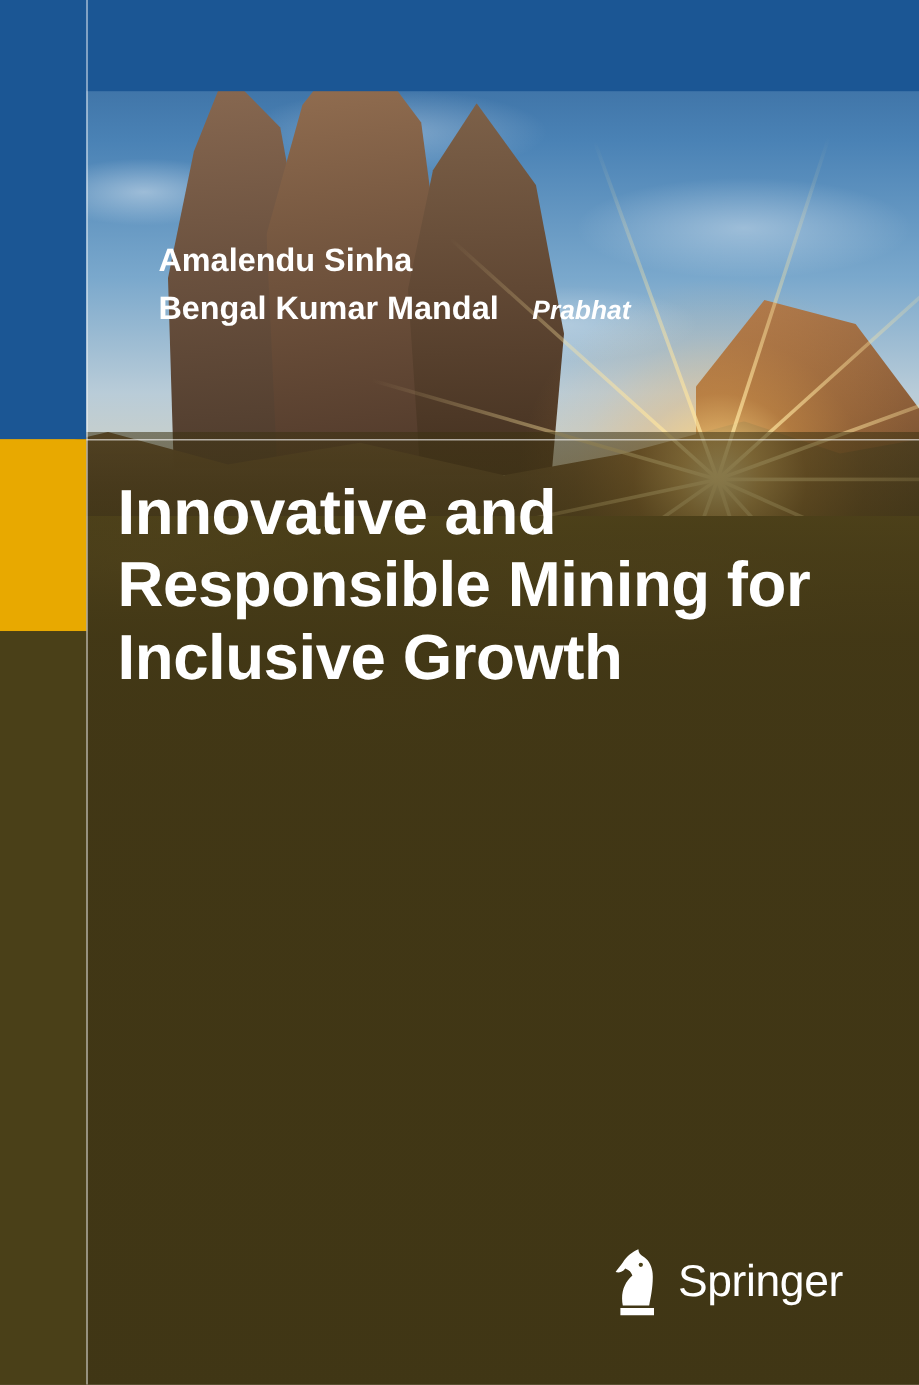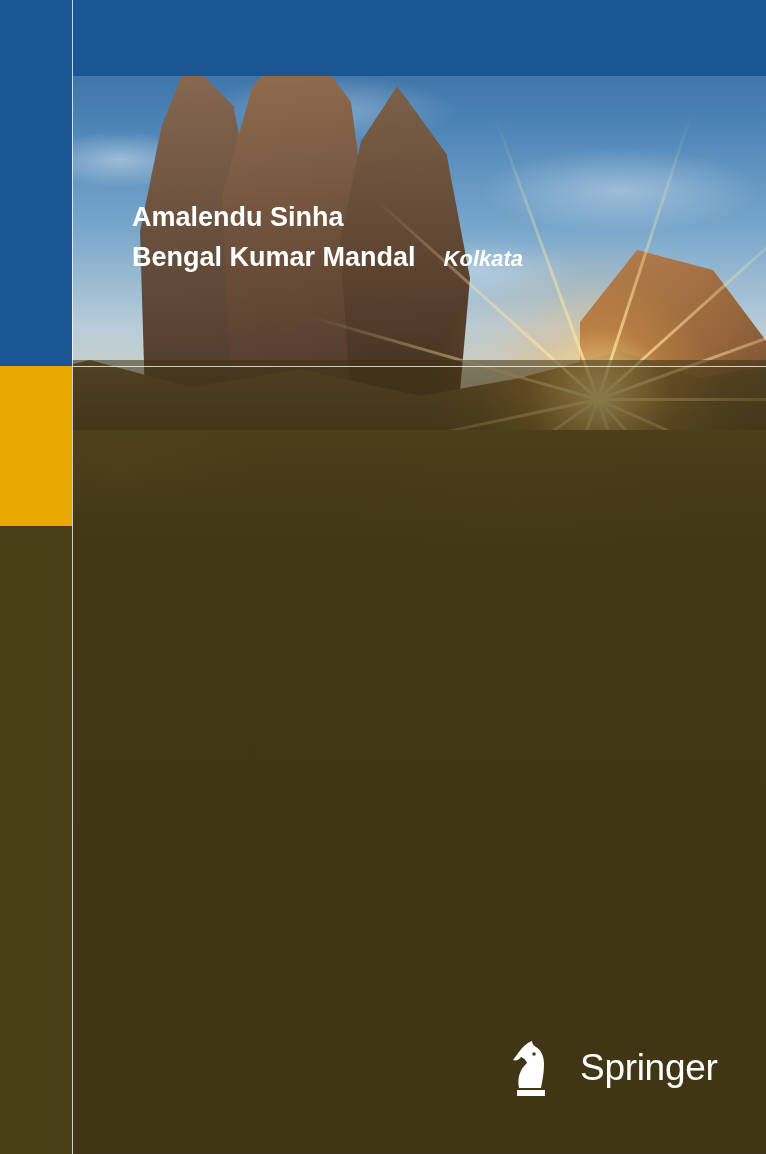--- a/index.html
+++ b/index.html
@@ -192,21 +192,21 @@
     line-height: 1.46;
   }
 
   
   .logo {
     position: absolute;
     left: 505px; top: 1028px;
     width: 200px; height: 78px;
     display: flex;
     align-items: center;
-    gap: 27px;
+    gap: 12px;
   }
   .logo-knight {
     width: 48px; height: 62px;
     flex: 0 0 48px;
   }
   .logo-word {
     color: #ffffff;
     font-size: 37px;
     font-weight: normal;
     letter-spacing: -0.3px;
@@ -251,24 +251,25 @@
   <div class="rail-left"></div>
   <div class="rail-left-yellow"></div>
   <div class="rail-left-bottom"></div>
   <div class="hairline-v"></div>
   <div class="hairline-h"></div>
 
 
   <div class="editors">
     <div class="ed-line">Amalendu Sinha</div>
     <div class="ed-line">
-      <span>Bengal Kumar Mandal</span><span class="editors-label">Kolkata</span>
+      <span>Bengal Kumar Mandal</span><span class="editors-label">Prabhat</span>
     </div>
   </div>
 
+  <div class="main-title">Innovative and Responsible Mining for Inclusive Growth</div>
 
 
   <div class="logo">
     <svg class="logo-knight" viewBox="0 0 48 62" aria-hidden="true">
       <path d="M12 60 L12 54 L40 54 L40 60 Z" fill="#ffffff"></path>
       <path d="M14 52 C12 42 15 33 22 27 C21 24 19 22 16 21 C14 24 11 25 8 24 C10 21 12 19 14 16 C17 11 22 7 27 5 C27 8 29 10 31 11 C36 14 39 20 39 28 C39 38 37 46 36 52 Z" fill="#ffffff"></path>
       <circle cx="29" cy="18" r="1.8" fill="#4a4018"></circle>
     </svg>
     <div class="logo-word">Springer</div>
   </div>

